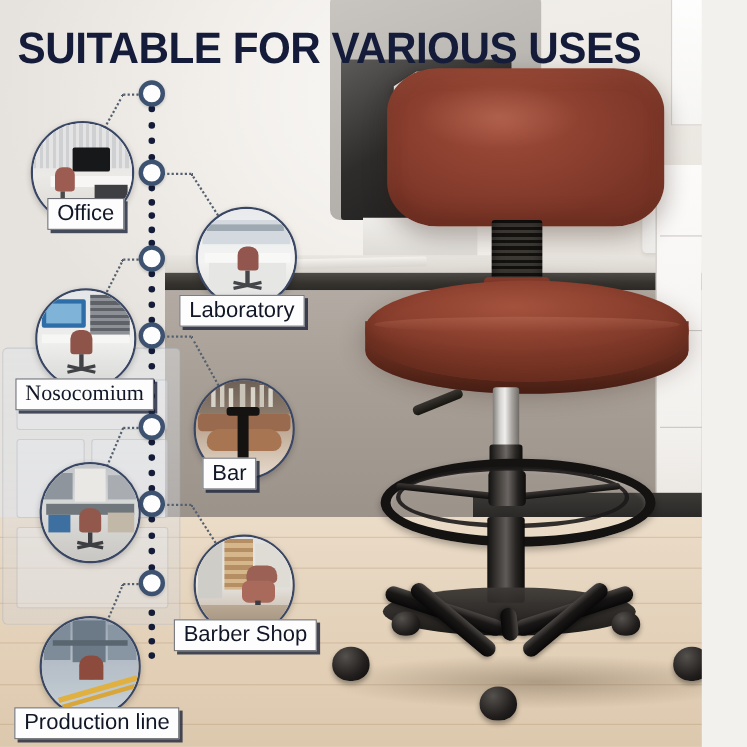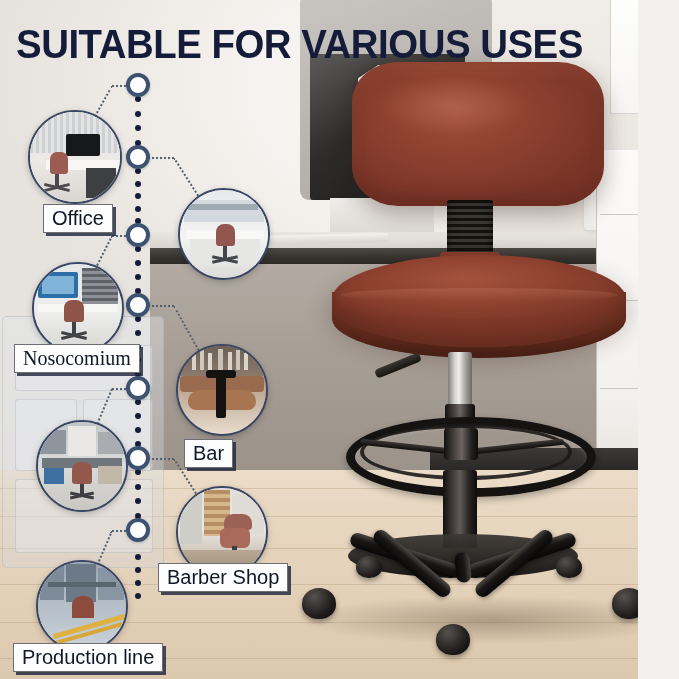--- a/index.html
+++ b/index.html
@@ -496,19 +496,20 @@
       <div style="position:absolute;left:60px;top:6px;width:26px;height:32px;background:#8895a3;"></div>
       <div style="position:absolute;left:10px;top:20px;width:68px;height:5px;background:#59656f;"></div>
       <div style="position:absolute;left:34px;top:34px;width:22px;height:24px;background:#8c4b3d;border-radius:9px 9px 3px 3px;"></div>
       <div style="position:absolute;left:43px;top:56px;width:4px;height:12px;background:#38424b;"></div>
       <div style="position:absolute;left:0;top:56px;width:100%;height:32px;background:linear-gradient(180deg,#b9c3cb 0%,#cbd3d9 100%);"></div>
       <div style="position:absolute;left:14px;top:62px;width:74px;height:5px;background:#e0b040;transform:rotate(-16deg);"></div>
       <div style="position:absolute;left:12px;top:70px;width:74px;height:4px;background:#d9a63a;transform:rotate(-16deg);"></div>
     </div>
   </div>
 
-  <div class="plate" style="left:43px;top:204px;text-align:right;">Office</div>
+  <div class="plate" style="left:43px;top:180px;text-align:right;">Office</div>
+  <div class="plate" style="left:163px;top:268px;">Laboratory</div>
   <div class="plate" style="left:14px;top:344px;font-family:Liberation Serif, serif;">Nosocomium</div>
-  <div class="plate" style="left:184px;top:439px;">Bar</div>
+  <div class="plate" style="left:184px;top:416px;">Bar</div>
   <div class="plate" style="left:13px;top:643px;">Production line</div>
   <div class="plate" style="left:158px;top:563px;">Barber Shop</div>
 
 </div>
 
 </body></html>

